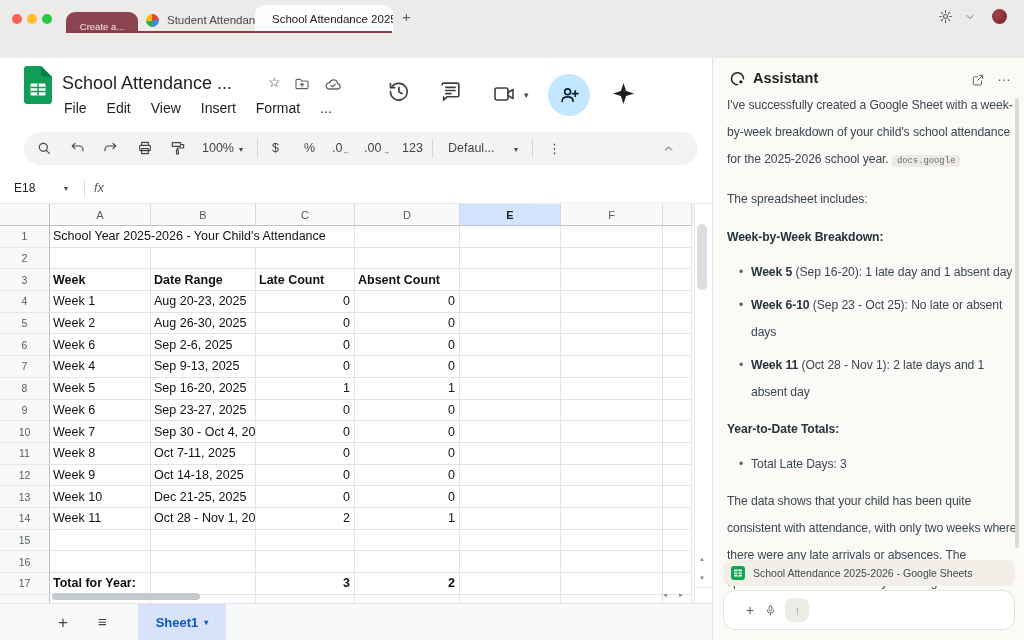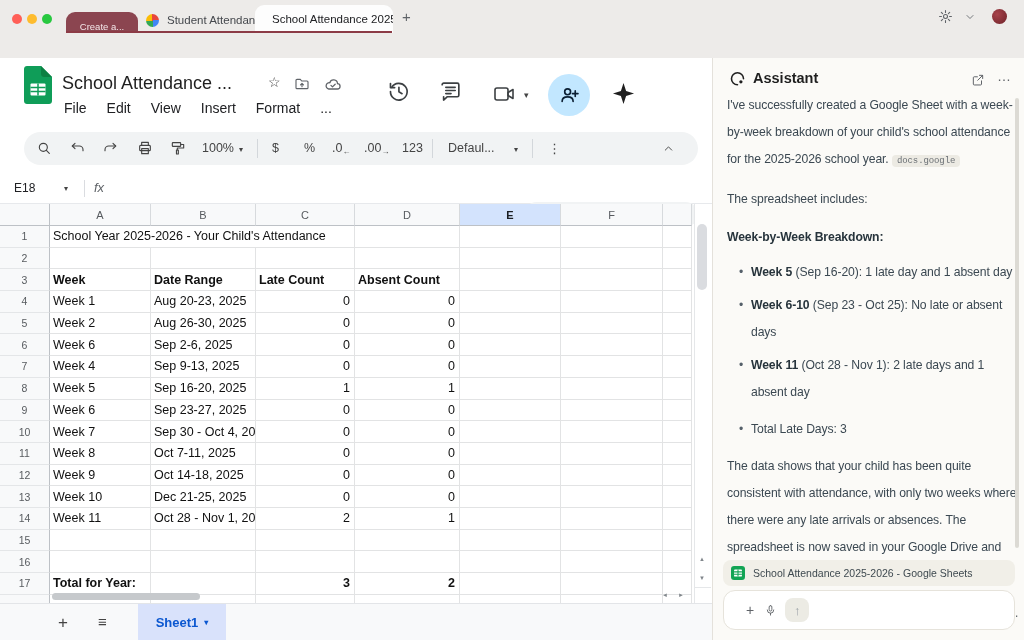--- a/index.html
+++ b/index.html
@@ -580,20 +580,21 @@
 
     <div class="p-body">
       <p><span>I've successfully created a Google Sheet with a week-by-week breakdown of your child's school attendance for the 2025-2026 school year.</span> <span class="badge">docs.google</span></p>
       <p>The spreadsheet includes:</p>
       <div class="bh">Week-by-Week Breakdown:</div>
       <ul>
           <li><span class="bld">Week 5</span><span> (Sep 16-20): 1 late day and 1 absent day</span></li>
           <li><span class="bld">Week 6-10</span><span> (Sep 23 - Oct 25): No late or absent days</span></li>
           <li><span class="bld">Week 11</span><span> (Oct 28 - Nov 1): 2 late days and 1 absent day</span></li>
         </ul>
+      <div class="bh">Year-to-Date Totals:</div>
       <ul>
           <li>Total Late Days: 3</li>
         </ul>
       <p>The data shows that your child has been quite consistent with attendance, with only two weeks where there were any late arrivals or absences. The spreadsheet is now saved in your Google Drive and can be updated as the school year progresses.</p>
 
       <div class="acts">
         <div class="lft">
           <span>
               <svg class="ic" width="14" height="14" viewBox="0 0 24 24" style="stroke:#646b70;stroke-width:1.6">
                 <path d="M13.5 5.5L20 11l-6.5 5.5v-3.6c-5 0-8 1.6-10 4.6.3-5.3 3.5-8.6 10-8.9z"></path>

